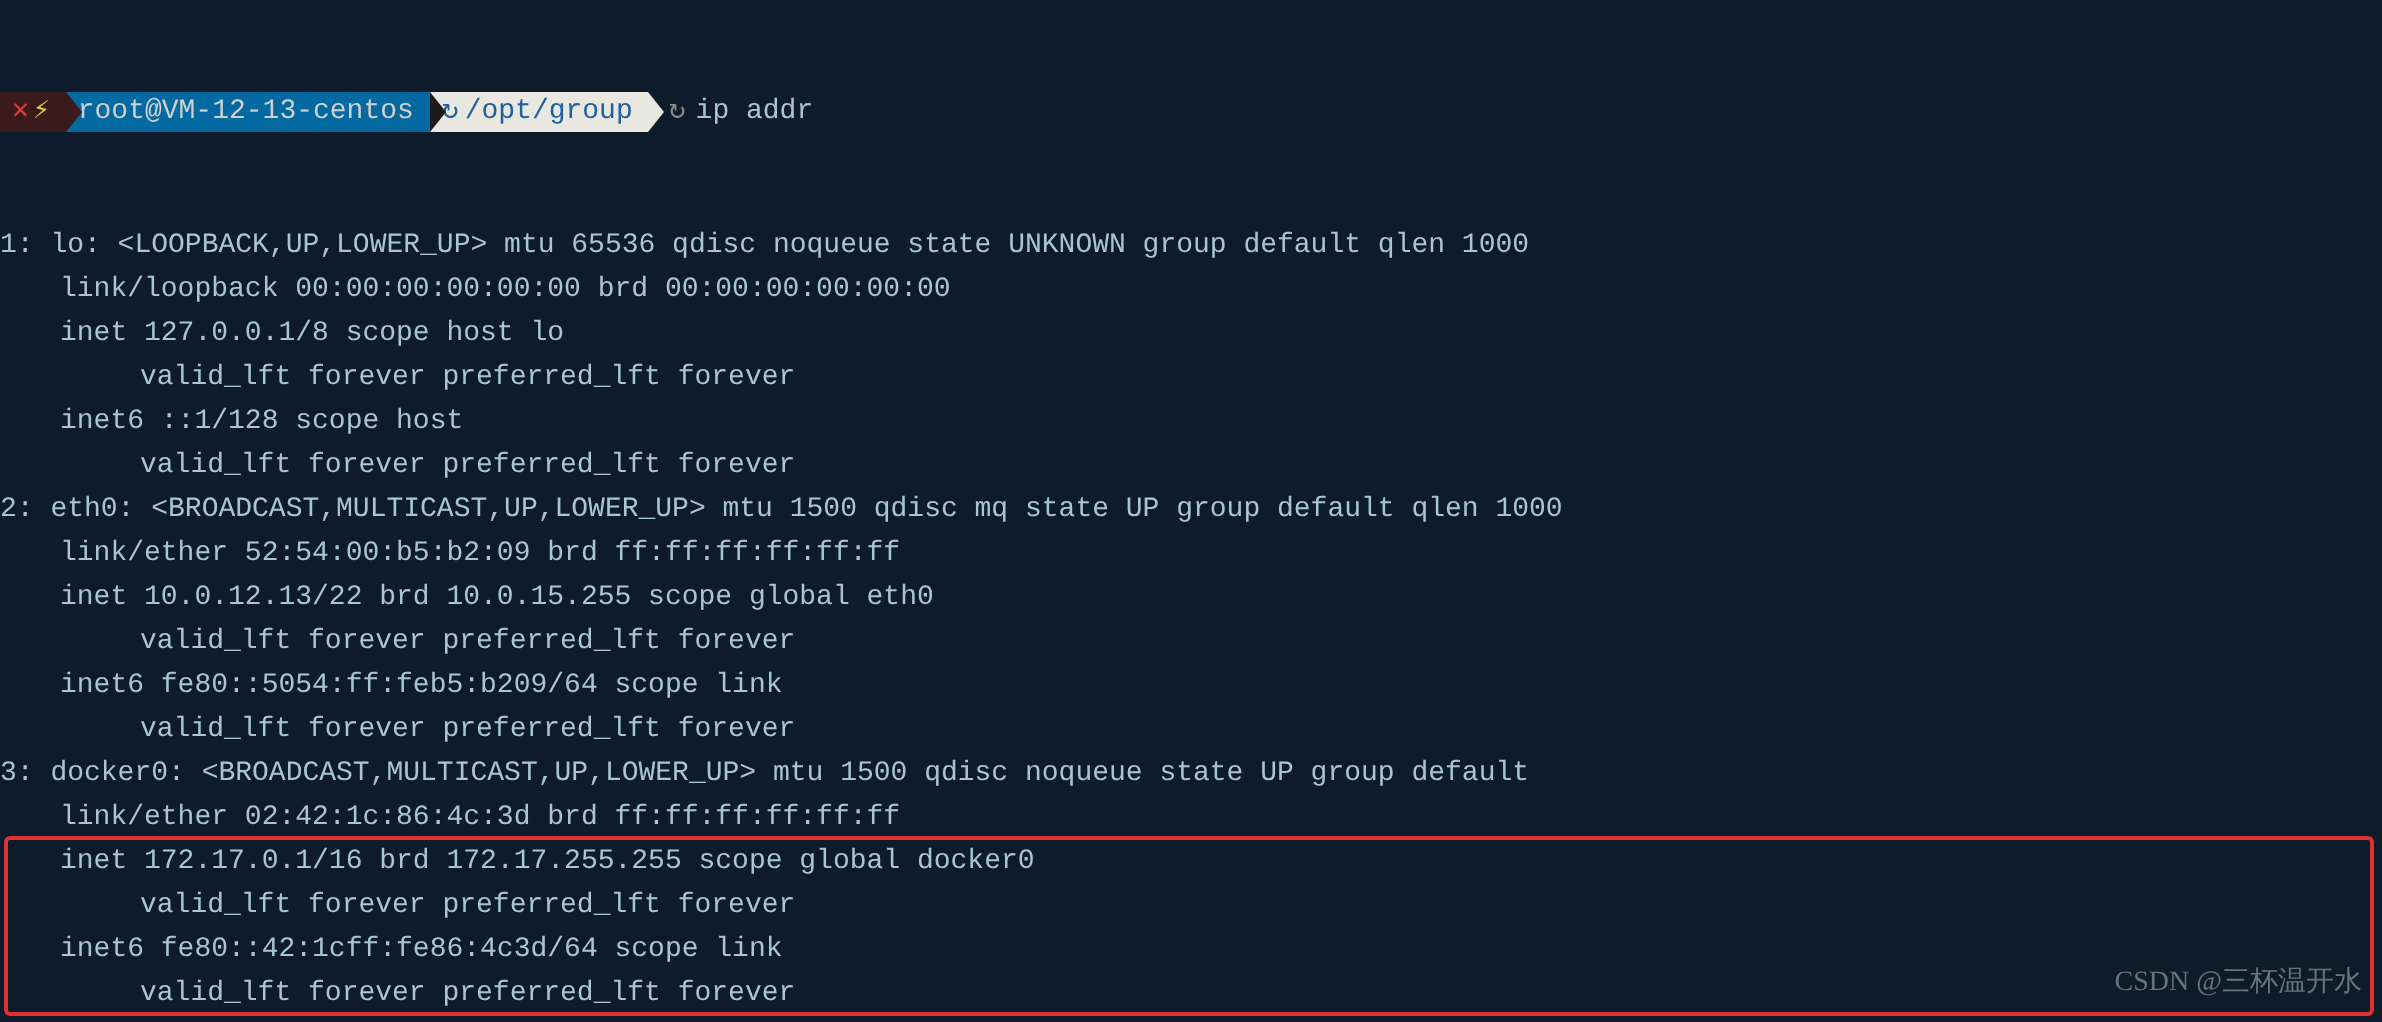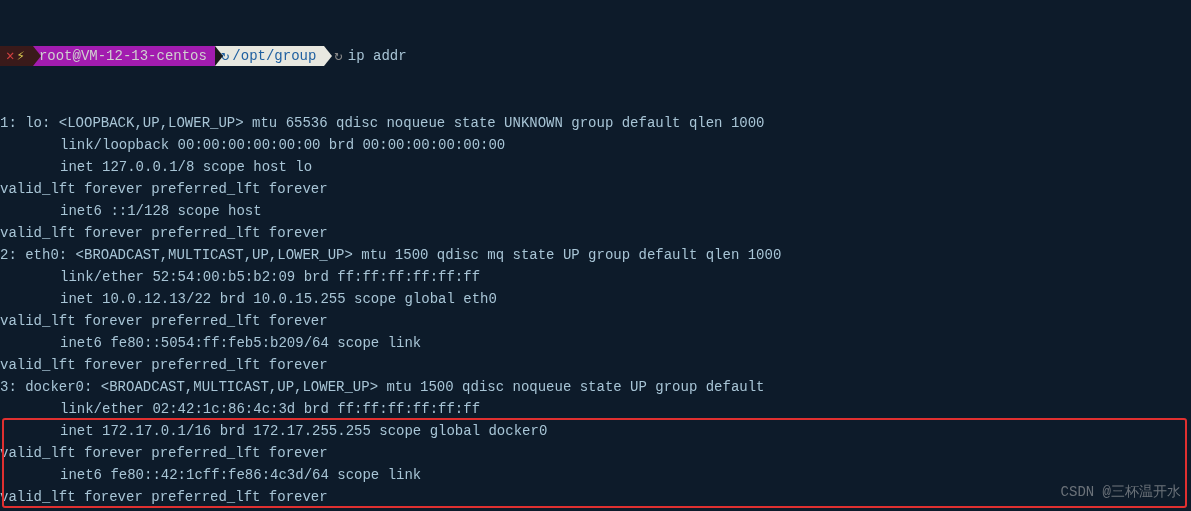--- a/index.html
+++ b/index.html
@@ -24,53 +24,53 @@
     height: 24px;
   }
   .seg {
     display: inline-flex;
     align-items: center;
     height: 20px;
     padding: 0 8px 0 6px;
     position: relative;
   }
   .seg.red { background: #3a1a1a; color: #e05050; }
-  .seg.host { background: #a21caf; color: #d0d0d0; font-family: Liberation Mono, monospace; }
+  .seg.host { background: #0369a1; color: #d0d0d0; font-family: Liberation Mono, monospace; }
   .seg.path { background: #e8e8e0; color: #2060a0; }
   .arrow {
     width: 0; height: 0;
     border-top: 10px solid transparent;
     border-bottom: 10px solid transparent;
     border-left: 8px solid;
     display: inline-block;
   }
   .arrow.red-to-host { border-left-color: #3a1a1a; position:absolute; right:-8px; z-index:2;}
   .arrow.host-to-path { border-left-color: #1a1a1a; position:absolute; right:-8px; z-index:2;}
   .arrow.path-end { border-left-color: #e8e8e0; position:absolute; right:-8px; z-index:2;}
   .cmd-sep { color: #888; margin-left: 10px; }
   .cmd { color: #a8c5d6; margin-left: 5px; }
   .output-line {
     padding-left: 0;
   }
-  .indent1 { padding-left: 60px; }
-  .indent2 { }
+  .indent1 { padding-left: 30px; }
+  .indent2 { padding-left: 70px; }
   .highlight-box {
     position: absolute;
     border: 2px solid #e03030;
     border-radius: 3px;
     left: 2px;
     right: 4px;
     pointer-events: none;
   }
   .watermark {
     position: absolute;
     right: 10px;
     bottom: 8px;
     color: rgba(200,200,200,0.5);
-    font-family: Liberation Mono, monospace;
+    font-family: Liberation Serif, serif;
     font-size: 14px;
     margin-top: 40px;
   }
   .x-icon { color:#d04040; margin-right:2px;}
   .lightning { color:#d8c850;}
   .path-icon { color:#2060a0; margin-right:3px; }
 </style>
 </head>
 <body>
 

